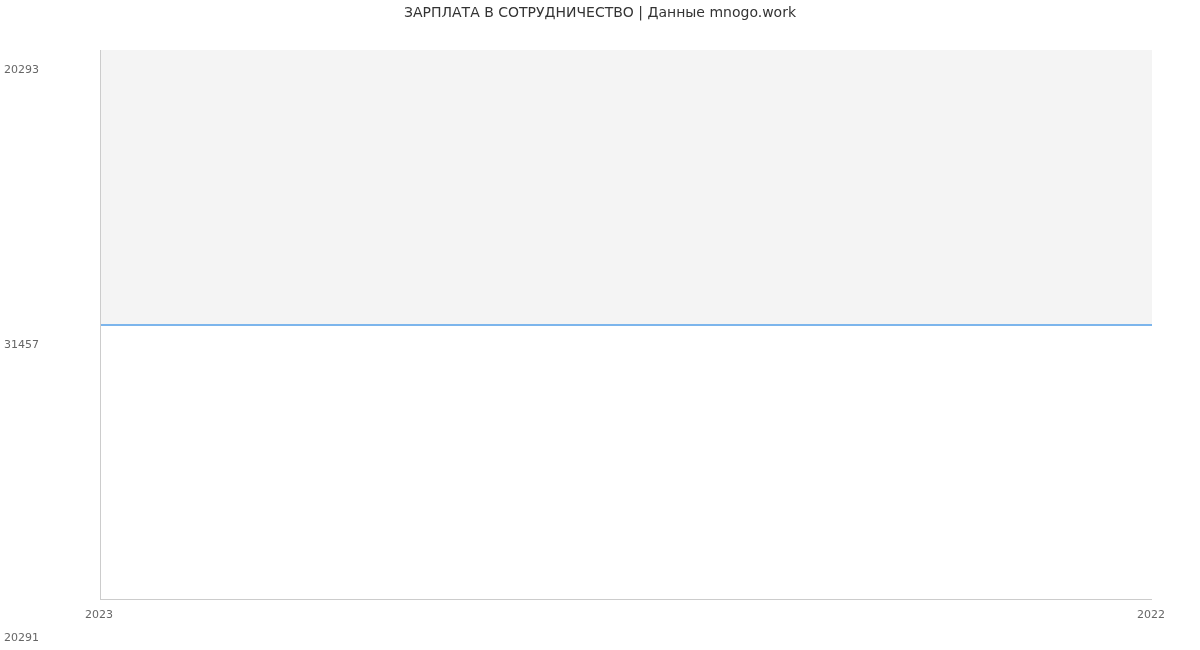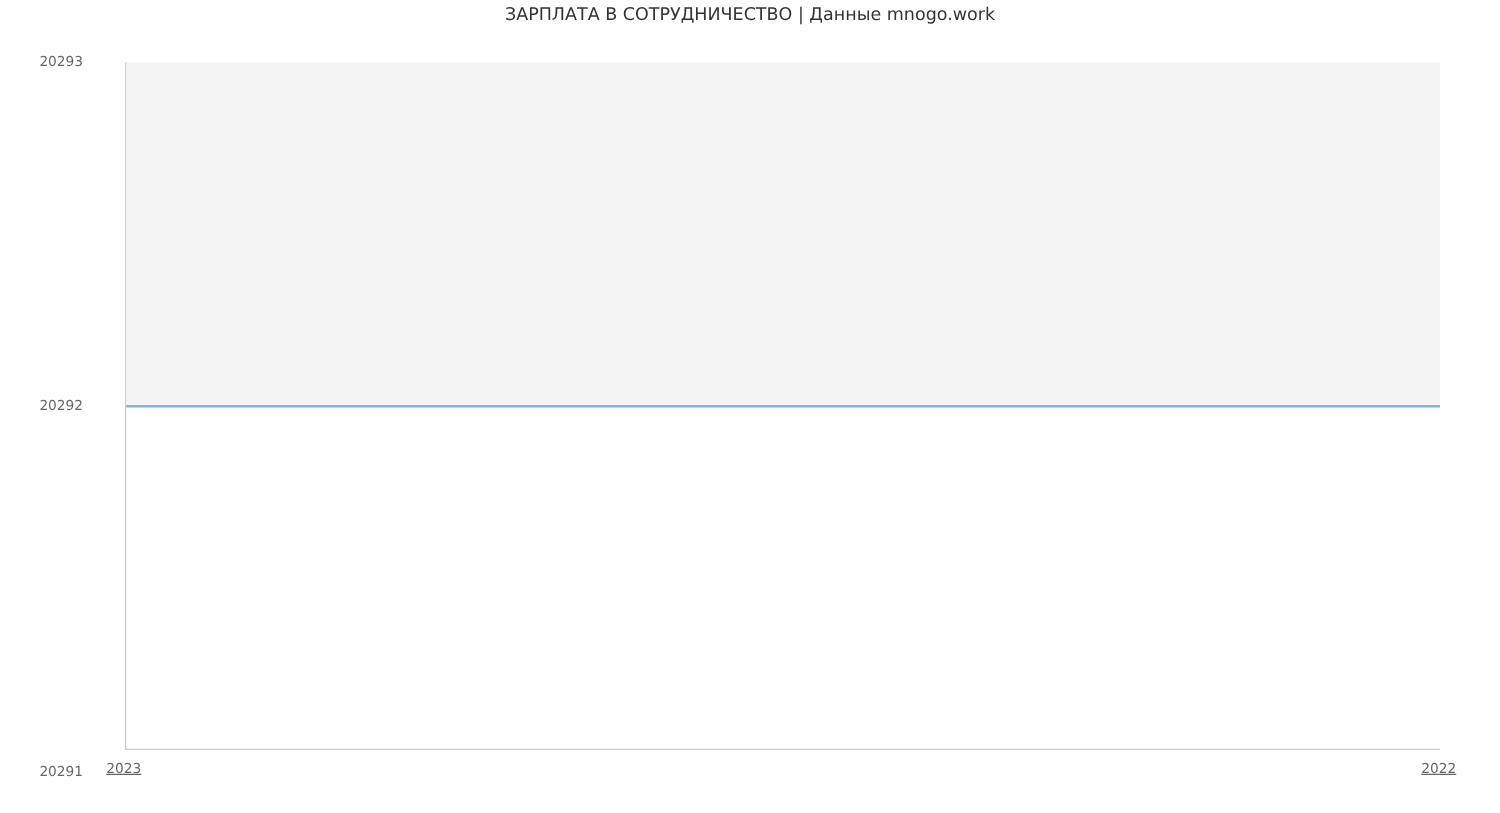--- a/index.html
+++ b/index.html
@@ -50,50 +50,50 @@
     top: 50%;
     width: 100%;
     height: 0;
     border-top: 2px solid #7cb5ec;
     transform: translateY(-1px);
   }
   .y-tick {
     position: absolute;
     right: 1106px; 
     width: 90px;
-    text-align: center;
+    text-align: left;
     font-size: 11px;
     color: #666666;
     line-height: 12px;
+    margin-top: 20px;
   }
   .y-tick.t-top    { top: 44px; }
   .y-tick.t-mid    { top: 319px; }
   .y-tick.t-bot    { top: 612px; }
   .x-tick {
     position: absolute;
     top: 608px;
     font-size: 11px;
     color: #666666;
-    text-decoration: underline;
   }
   .x-tick.left  { left: 85px; }
   .x-tick.right { right: 35px; }
 </style>
 </head>
 <body>
 
 <div class="chart-wrap">
 
   <div class="chart-title">ЗАРПЛАТА В СОТРУДНИЧЕСТВО | Данные mnogo.work</div>
 
   <div class="plot-area">
     <div class="band-top"></div>
     <div class="data-line"></div>
   </div>
 
   <div class="y-tick t-top">20293</div>
-  <div class="y-tick t-mid">20292</div>
+  <div class="y-tick t-mid">31457</div>
   <div class="y-tick t-bot">20291</div>
 
   <div class="x-tick left">2023</div>
   <div class="x-tick right">2022</div>
 
 </div>
 
 </body></html>

